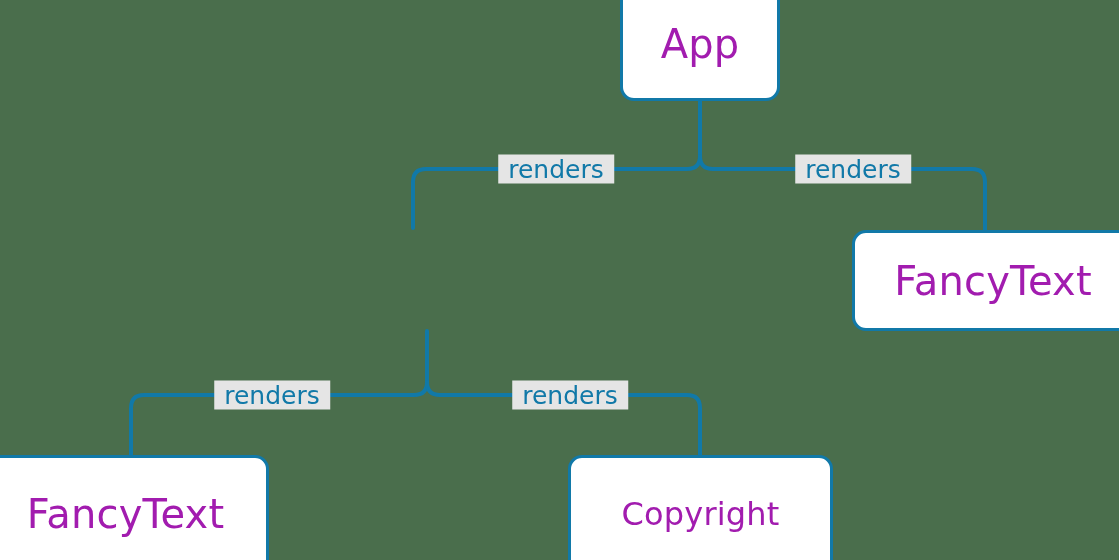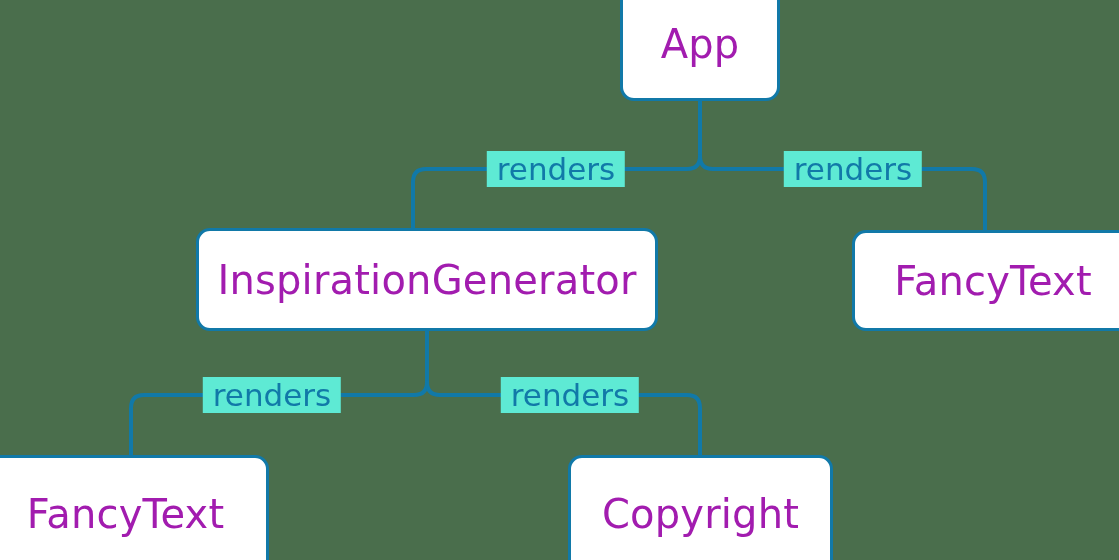--- a/index.html
+++ b/index.html
@@ -76,31 +76,31 @@
     height: 118px;
   }
   #node-fancytext-bottom .node-label { font-size: 40px; }
 
   #node-copyright {
     left: 568px;
     top: 455px;
     width: 265px;
     height: 118px;
   }
-  #node-copyright .node-label { font-size: 40px; }
+  #node-copyright .node-label { font-size: 32px; }
 
   
   .edge-label {
     position: absolute;
     color: #1179a8;
     font-family: "DejaVu Sans", sans-serif;
-    font-size: 31px;
+    font-size: 25px;
     font-weight: 400;
     white-space: nowrap;
-    background: #5eead4;
+    background: #e5e5e5;
     padding: 0 10px;
     z-index: 2;
     transform: translate(-50%, -50%);
   }
   #edge-label-app-inspiration { left: 556px; top: 169px; }
   #edge-label-app-fancytext   { left: 853px; top: 169px; }
   #edge-label-ig-fancytext    { left: 272px; top: 395px; }
   #edge-label-ig-copyright    { left: 570px; top: 395px; }
 </style>
 </head>
@@ -125,23 +125,20 @@
 
   <div class="edge-label" id="edge-label-app-inspiration">renders</div>
   <div class="edge-label" id="edge-label-app-fancytext">renders</div>
   <div class="edge-label" id="edge-label-ig-fancytext">renders</div>
   <div class="edge-label" id="edge-label-ig-copyright">renders</div>
 
   <div class="node-box" id="node-app">
     <span class="node-label">App</span>
   </div>
 
-  <div class="node-box" id="node-inspiration">
-    <span class="node-label">InspirationGenerator</span>
-  </div>
 
   <div class="node-box" id="node-fancytext-right">
     <span class="node-label">FancyText</span>
   </div>
 
   <div class="node-box" id="node-fancytext-bottom">
     <span class="node-label">FancyText</span>
   </div>
 
   <div class="node-box" id="node-copyright">

